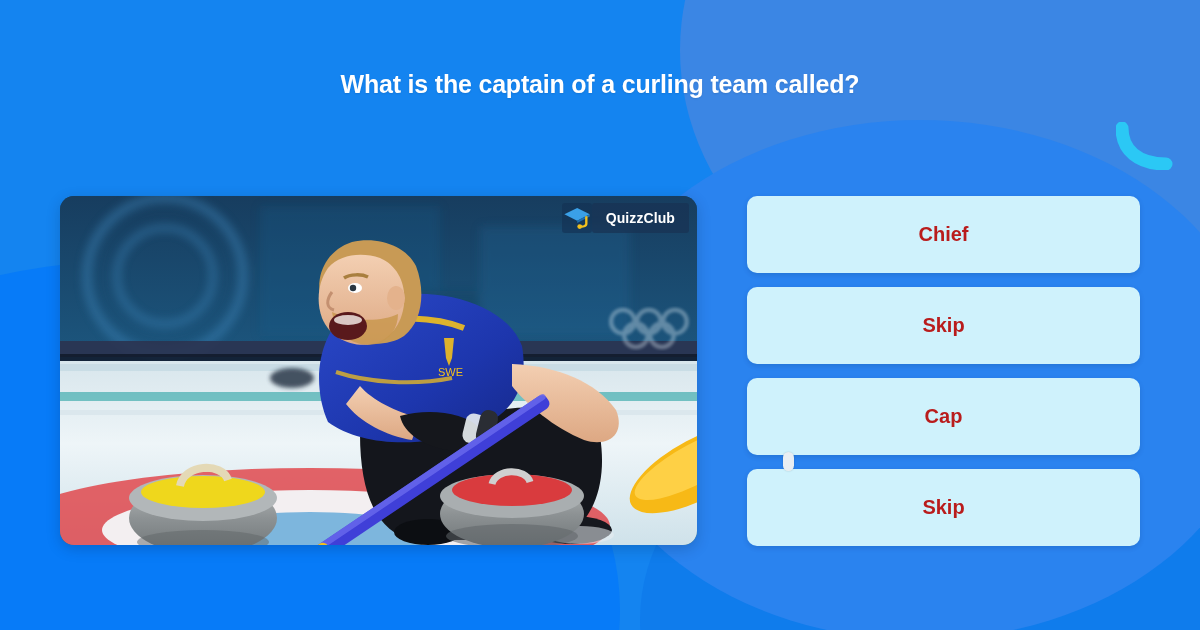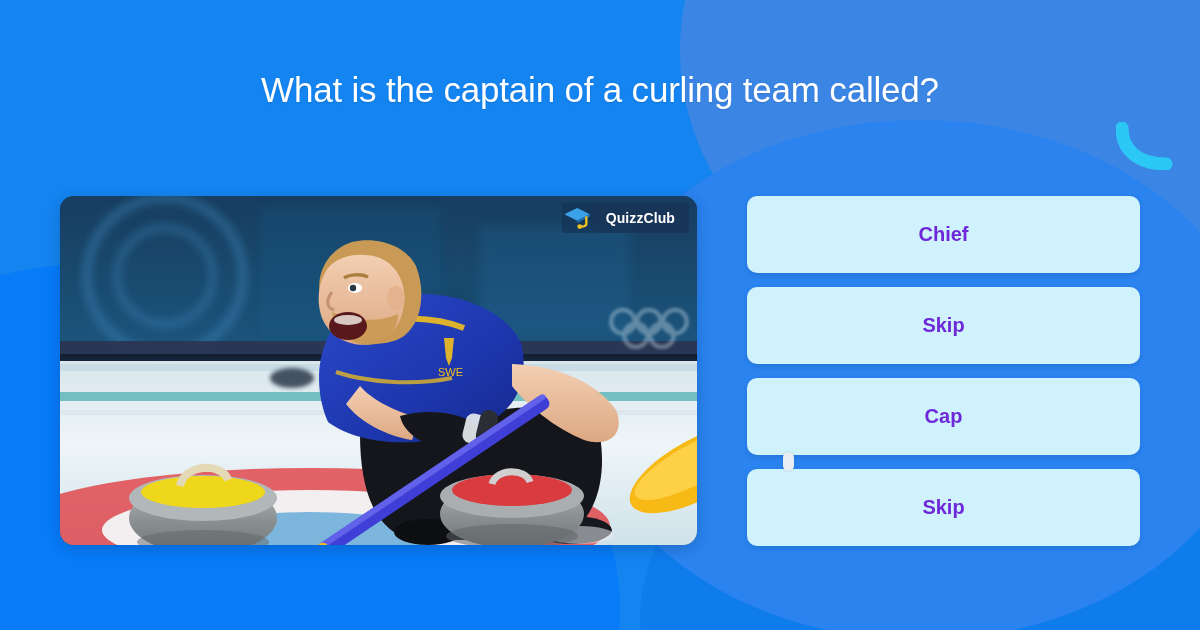--- a/index.html
+++ b/index.html
@@ -37,21 +37,21 @@
   }
   .arc-accent {
     position:absolute; left:1116px; top:122px;
     width:58px; height:48px;
   }
 
   
   .question-title {
     position:absolute; left:0; right:0; top:70px;
     text-align:center;
-    font-size:35px; font-weight:normal; color:#ffffff;
+    font-size:25px; font-weight:bold; color:#ffffff;
     letter-spacing:-0.2px;
     text-shadow:0 1px 2px rgba(0,0,0,0.10);
   }
 
   
   .photo-card {
     position:absolute; left:60px; top:196px;
     width:637px; height:349px;
     border-radius:14px; overflow:hidden;
     background:#17476e;
@@ -81,21 +81,21 @@
   
   .answers {
     position:absolute; left:719px; top:196px;
     width:421px; height:350px;
     display:flex; flex-direction:column; justify-content:space-between;
   }
   .answer-option {
     height:77px; border-radius:10px;
     background:#cff2fc;
     display:flex; align-items:center; justify-content:center;
-    color:#6d28d9; font-size:20px; font-weight:bold;
+    color:#b91c1c; font-size:20px; font-weight:bold;
     box-shadow:0 2px 5px rgba(0,40,90,0.16);
     cursor:pointer;
     margin-left:28px;
   }
 
   
   .cursor-nub {
     position:absolute; left:783px; top:452px;
     width:11px; height:19px; border-radius:6px;
     background:#e9eef2;

